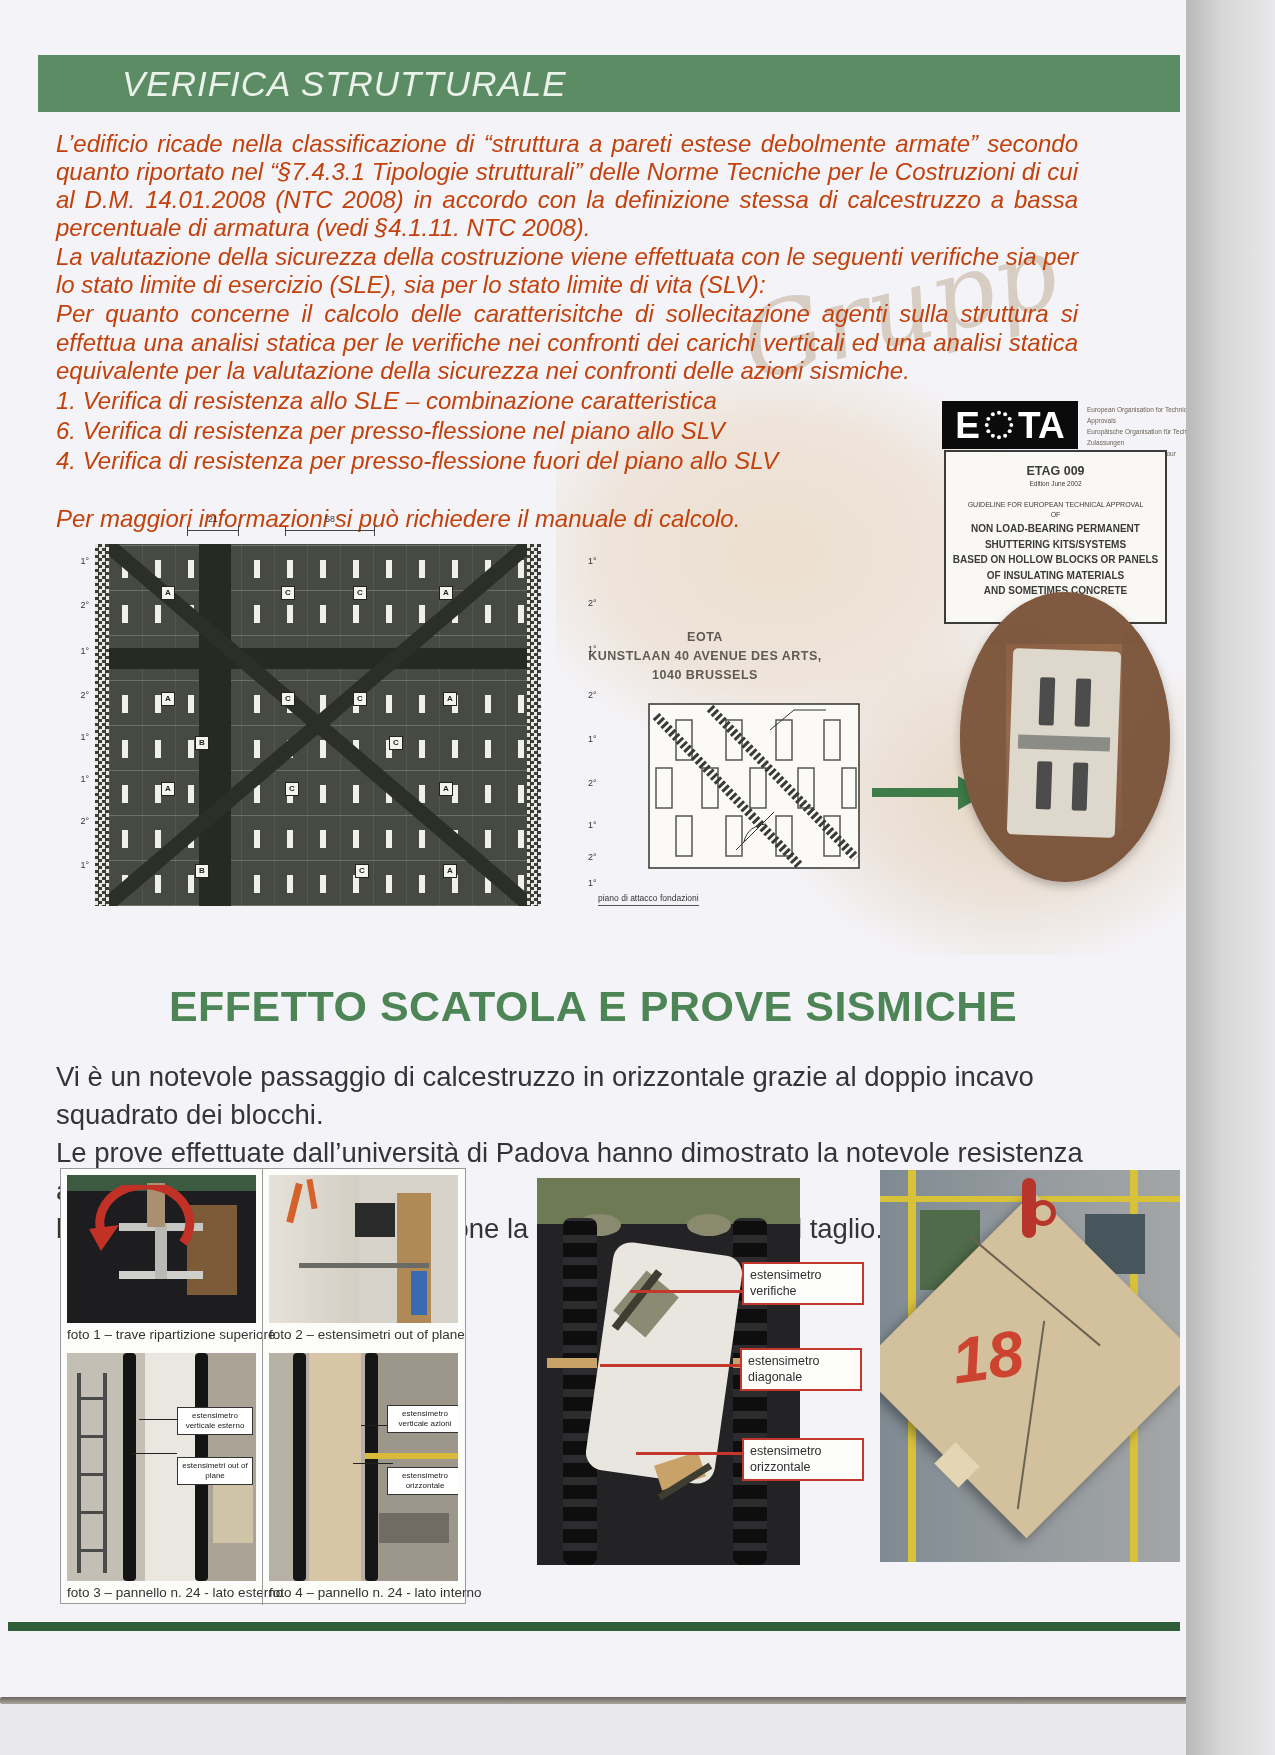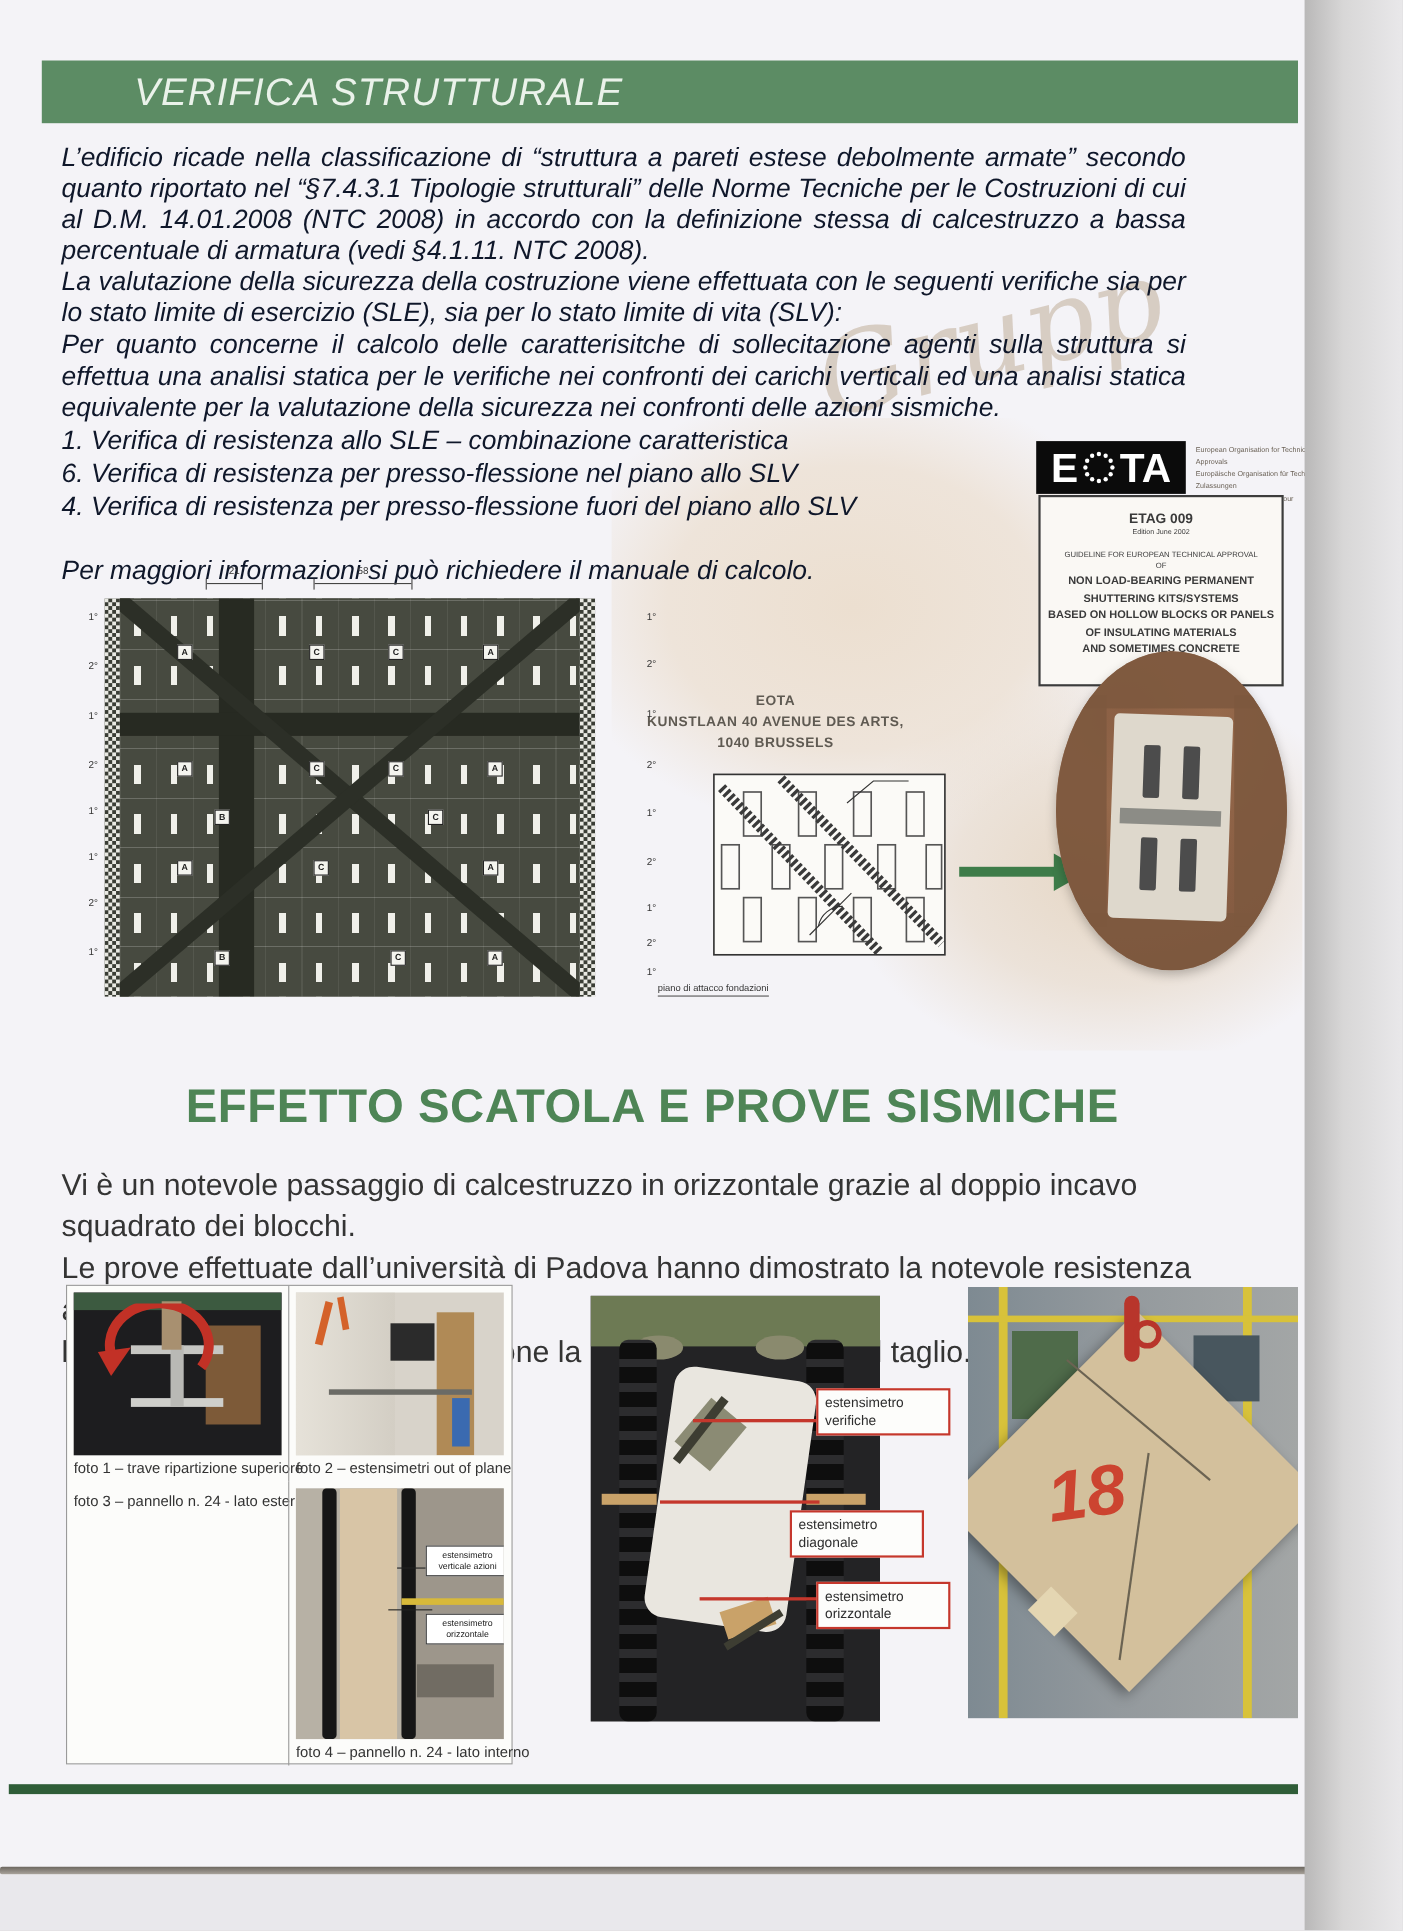--- a/index.html
+++ b/index.html
@@ -11,21 +11,21 @@
   #sheet-edge-bottom{left:0;top:1697px;width:1190px;height:7px;
     background:linear-gradient(180deg,#6b665f,#aaa49c);border-radius:2px;}
   #scan-right{left:1186px;top:0;width:89px;height:1755px;
     background:linear-gradient(90deg,#b9b8b8,#d8d7d7 40%,#e9e8ea);}
   #scan-bottom{left:0;top:1704px;width:1186px;height:51px;background:#e9e8ec;}
   
   #green-bar{left:38px;top:55px;width:1142px;height:57px;background:#5c8c64;}
   #green-bar .t{position:absolute;left:84px;top:9px;font-style:italic;
     font-size:35px;letter-spacing:1px;color:#eaf2ea;}
   
-  #intro{left:56px;top:130px;width:1022px;color:#0f172a;font-style:italic;
+  #intro{left:56px;top:130px;width:1022px;color:#c2410c;font-style:italic;
     font-size:24px;line-height:1.17;text-align:justify;}
   #intro p{margin:0 0 1px 0;}
   #intro .li{margin:2px 0;text-align:left;}
   #intro .p4{margin-top:30px;text-align:left;}
   
   #watermark{left:740px;top:250px;font-family:"DejaVu Serif",serif;font-style:italic;
     font-size:100px;color:rgba(158,126,92,0.33);transform:rotate(-14deg);}
   
   #beige{left:556px;top:380px;width:628px;height:575px;
     background:
@@ -315,20 +315,38 @@
         <div class="abs" style="left:128px;top:18px;width:34px;height:130px;background:#b08a56;"></div>
         <div class="abs" style="left:30px;top:88px;width:130px;height:5px;background:#6b6b66;"></div>
         <div class="abs" style="left:22px;top:8px;width:7px;height:40px;background:#d4622a;transform:rotate(14deg);"></div>
         <div class="abs" style="left:40px;top:4px;width:6px;height:30px;background:#d4622a;transform:rotate(-10deg);"></div>
         <div class="abs" style="left:86px;top:28px;width:40px;height:34px;background:#2b2b2b;"></div>
         <div class="abs" style="left:142px;top:96px;width:16px;height:44px;background:#3a6ab0;"></div>
       </div>
       <div class="pcap">foto 2 – estensimetri out of plane</div>
     </div>
     <div class="pcell">
+      <div class="pimg h2" style="background:#c3bfb5;">
+        <div class="abs" style="left:78px;top:0;width:54px;height:228px;background:#e9e7e0;"></div>
+        <div class="abs" style="left:140px;top:0;width:49px;height:228px;background:#aca austere;background:#aaa396;"></div>
+        <div class="abs" style="left:146px;top:120px;width:40px;height:70px;background:#cfc3a8;"></div>
+        <div class="abs" style="left:56px;top:0;width:13px;height:228px;background:#141414;border-radius:4px;"></div>
+        <div class="abs" style="left:128px;top:0;width:13px;height:228px;background:#141414;border-radius:4px;"></div>
+        <div class="abs" style="left:10px;top:20px;width:4px;height:200px;background:#4a4a48;"></div>
+        <div class="abs" style="left:36px;top:20px;width:4px;height:200px;background:#4a4a48;"></div>
+        <div class="abs" style="left:10px;top:44px;width:30px;height:3px;background:#4a4a48;"></div>
+        <div class="abs" style="left:10px;top:82px;width:30px;height:3px;background:#4a4a48;"></div>
+        <div class="abs" style="left:10px;top:120px;width:30px;height:3px;background:#4a4a48;"></div>
+        <div class="abs" style="left:10px;top:158px;width:30px;height:3px;background:#4a4a48;"></div>
+        <div class="abs" style="left:10px;top:196px;width:30px;height:3px;background:#4a4a48;"></div>
+        <div class="leader-bw" style="left:72px;top:66px;width:38px;"></div>
+        <div class="lbl-bw" style="left:110px;top:54px;width:66px;">estensimetro verticale esterno</div>
+        <div class="leader-bw" style="left:64px;top:100px;width:46px;"></div>
+        <div class="lbl-bw" style="left:110px;top:104px;width:66px;">estensimetri out of plane</div>
+      </div>
       <div class="pcap">foto 3 – pannello n. 24 - lato esterno</div>
     </div>
     <div class="pcell rightcol">
       <div class="pimg h2" style="background:#b7b1a5;">
         <div class="abs" style="left:40px;top:0;width:52px;height:228px;background:#d8c5a6;"></div>
         <div class="abs" style="left:96px;top:0;width:93px;height:228px;background:#9d968b;"></div>
         <div class="abs" style="left:24px;top:0;width:13px;height:228px;background:#161616;border-radius:4px;"></div>
         <div class="abs" style="left:96px;top:0;width:13px;height:228px;background:#161616;border-radius:4px;"></div>
         <div class="abs" style="left:96px;top:100px;width:93px;height:6px;background:#d8b93a;"></div>
         <div class="abs" style="left:110px;top:160px;width:70px;height:30px;background:#716c63;"></div>
@@ -351,21 +369,21 @@
     <div class="abs" style="left:196px;top:180px;width:54px;height:10px;background:#c9a269;"></div>
     <div class="abs" style="left:62px;top:70px;width:130px;height:230px;background:#e9e6df;border-radius:18px;transform:rotate(8deg);"></div>
     <div class="abs" style="left:88px;top:100px;width:42px;height:52px;background:#8b8b74;transform:rotate(40deg);"></div>
     <div class="abs" style="left:96px;top:86px;width:8px;height:72px;background:#3d3d32;transform:rotate(38deg);"></div>
     <div class="abs" style="left:120px;top:280px;width:46px;height:26px;background:#c9a269;transform:rotate(-18deg);"></div>
     <div class="abs" style="left:118px;top:300px;width:60px;height:7px;background:#3d3d32;transform:rotate(-32deg);"></div>
   </div>
   <div class="abs leader-red" style="left:630px;top:1290px;width:115px;"></div>
   <div class="abs lbl-red" style="left:742px;top:1262px;">estensimetro verifiche</div>
   <div class="abs leader-red" style="left:600px;top:1364px;width:145px;"></div>
-  <div class="abs lbl-red" style="left:718px;top:1348px;margin-top:25px;">estensimetro diagonale</div>
+  <div class="abs lbl-red" style="left:740px;top:1348px;">estensimetro diagonale</div>
   <div class="abs leader-red" style="left:636px;top:1452px;width:110px;"></div>
   <div class="abs lbl-red" style="left:742px;top:1438px;">estensimetro orizzontale</div>
 
   <div class="abs" id="blockphoto">
     <div class="abs" style="left:28px;top:0;width:8px;height:392px;background:#d8c23a;"></div>
     <div class="abs" style="left:250px;top:0;width:8px;height:392px;background:#d8c23a;"></div>
     <div class="abs" style="left:0;top:26px;width:300px;height:6px;background:#d8c23a;"></div>
     <div class="abs" style="left:40px;top:40px;width:60px;height:80px;background:#4f6b4a;"></div>
     <div class="abs" style="left:205px;top:44px;width:60px;height:60px;background:#48565e;"></div>
     <div class="abs" style="left:30px;top:70px;width:240px;height:250px;background:#d3c09c;transform:rotate(45deg);box-shadow:0 6px 12px rgba(0,0,0,.35);"></div>

